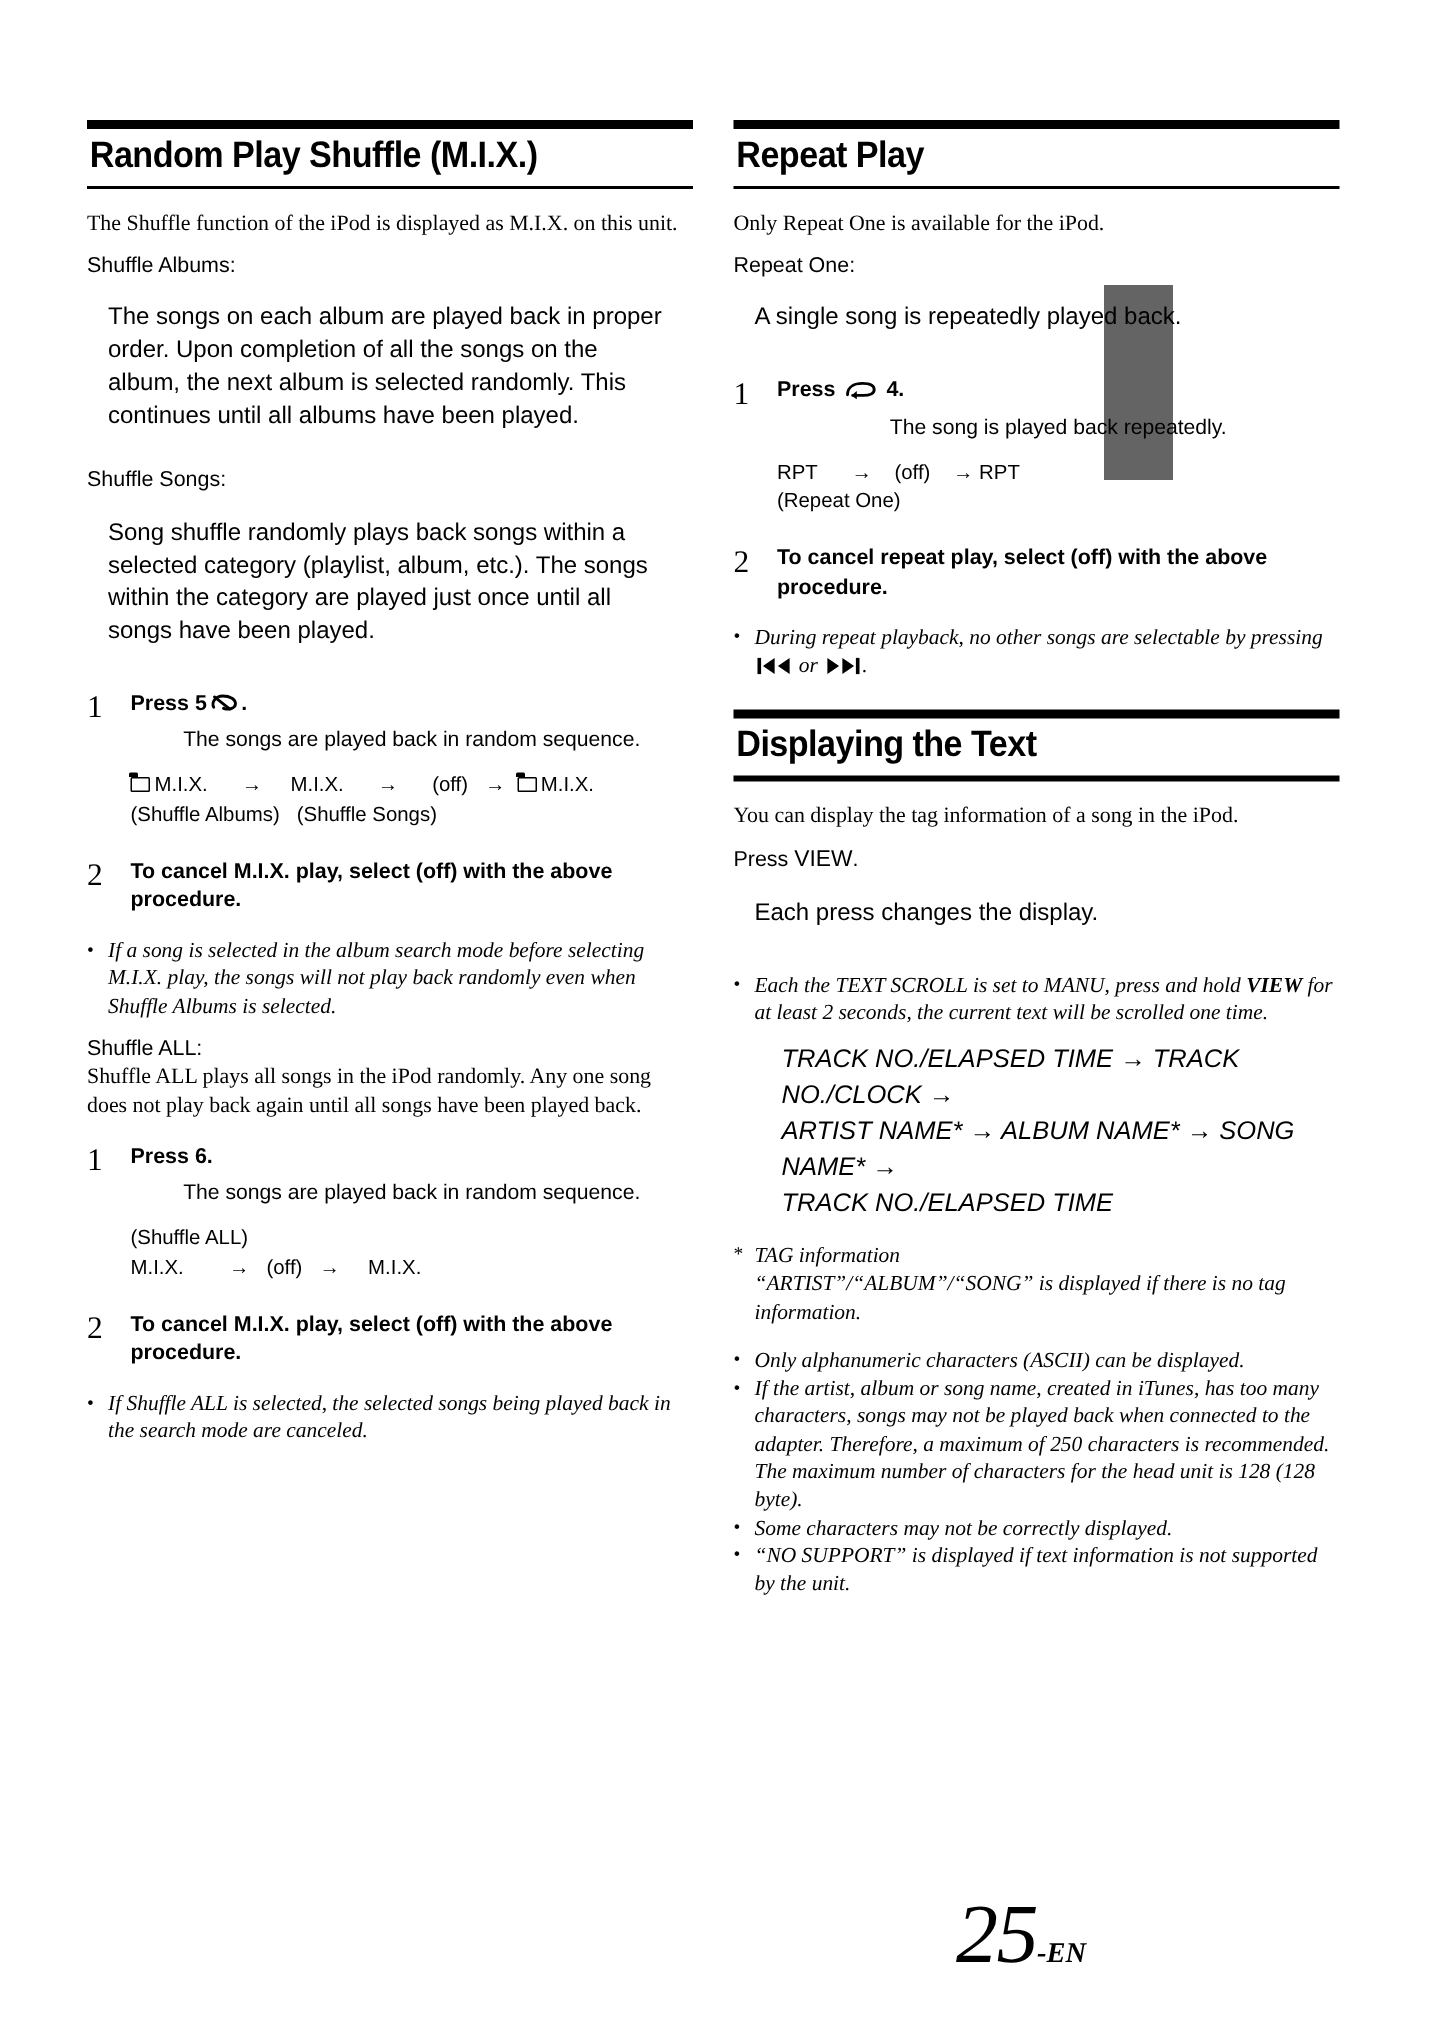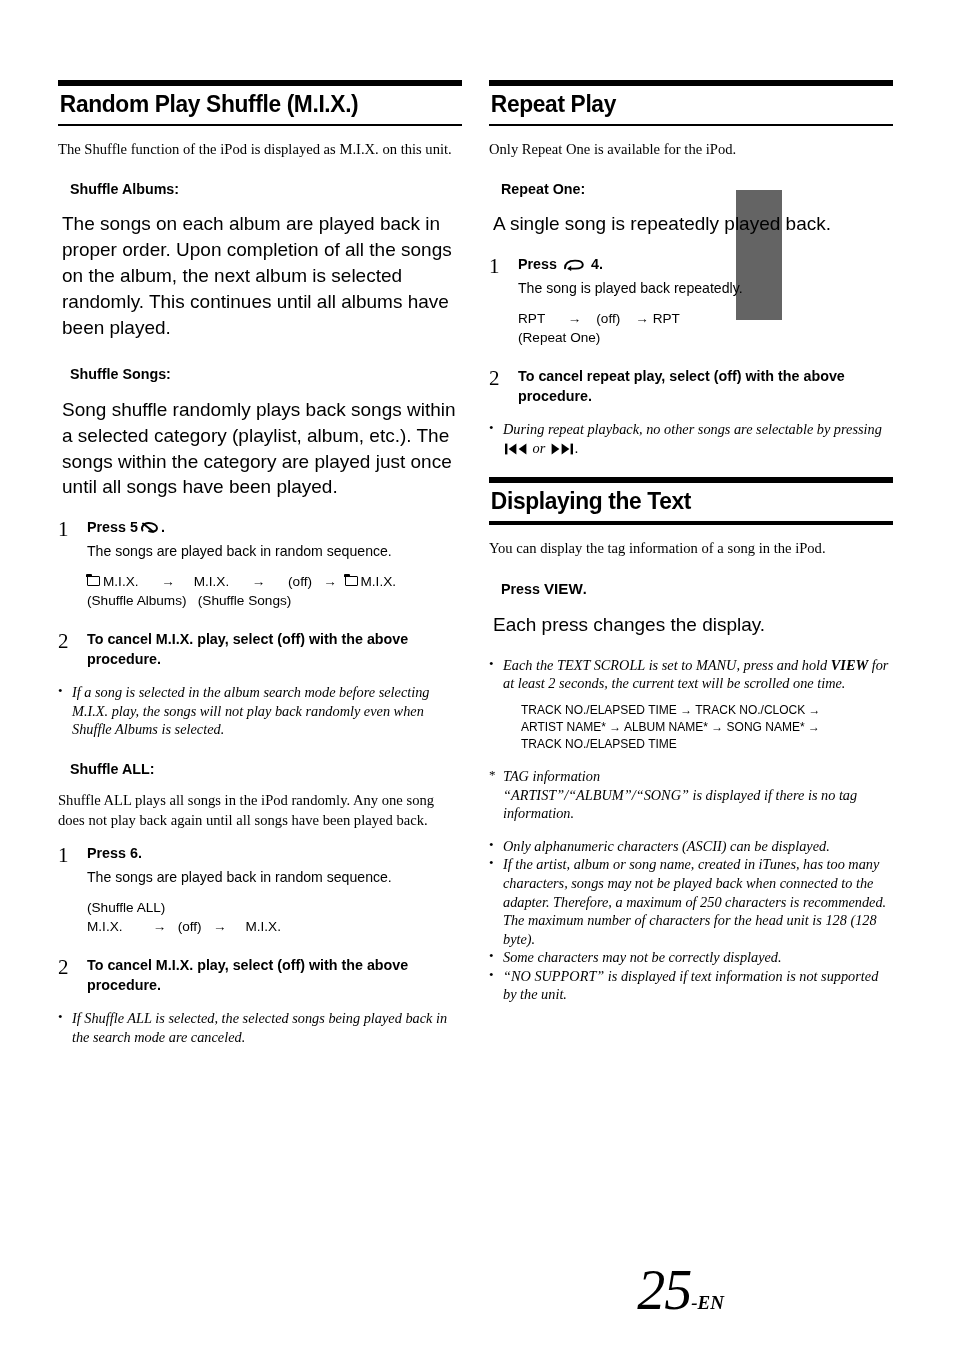--- a/index.html
+++ b/index.html
@@ -76,30 +76,30 @@
 
   
   .serif {
     font-family: "Liberation Serif", serif;
     font-size: 14.6px;
     line-height: 1.33;
     margin: 0;
   }
   .sans {
     font-family: "Liberation Sans", sans-serif;
-    font-size: 19px;
+    font-size: 16px;
     line-height: 1.36;
-    margin: 4px;
+    margin: 14px;
   }
   .sans-bold {
     font-family: "Liberation Sans", sans-serif;
-    font-weight: bold;
+    font-weight: normal;
     font-size: 14.3px;
     line-height: 1.36;
-    margin: 12px;
+    margin: 0;
   }
   .gap-sm { height: 9px; }
   .gap-md { height: 14px; }
   .gap-lg { height: 20px; }
 
   
   .note {
     display: flex;
     font-family: "Liberation Serif", serif;
     font-style: italic;
@@ -138,35 +138,37 @@
     font-weight: bold;
     font-size: 14.3px;
     line-height: 1.36;
     margin: 0;
   }
   .step-desc {
     font-family: "Liberation Sans", sans-serif;
     font-size: 14.1px;
     line-height: 1.36;
     margin: 4px 0 0 0;
+    text-align: center;
   }
 
   
   .flow {
     font-family: "Liberation Sans", sans-serif;
     font-size: 13.6px;
     line-height: 1.42;
     margin: 0;
     white-space: pre;
   }
   .flow-wrap {
     font-family: "Liberation Sans", sans-serif;
-    font-size: 12px;
+    font-size: 17px;
     line-height: 1.42;
     margin: 0;
+    font-style: italic;
   }
 
   
   .ic {
     display: inline-block;
     vertical-align: middle;
     position: relative;
   }
   
   .ic-folder {

